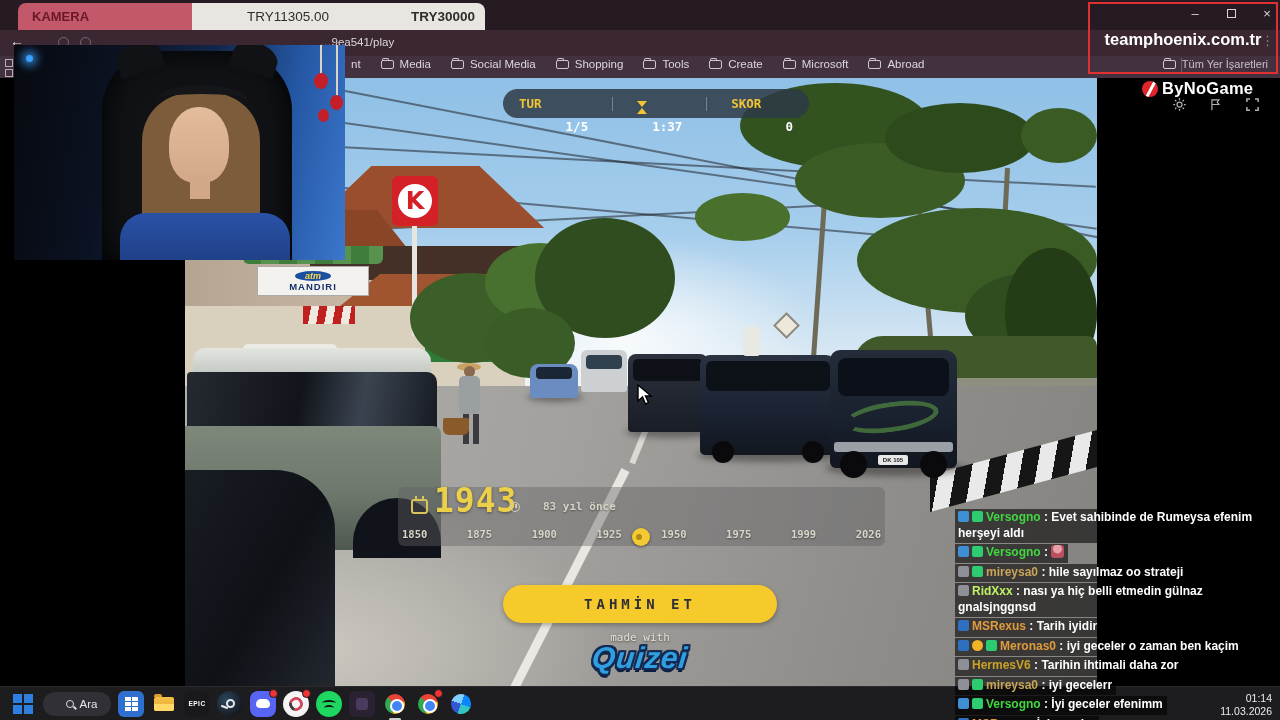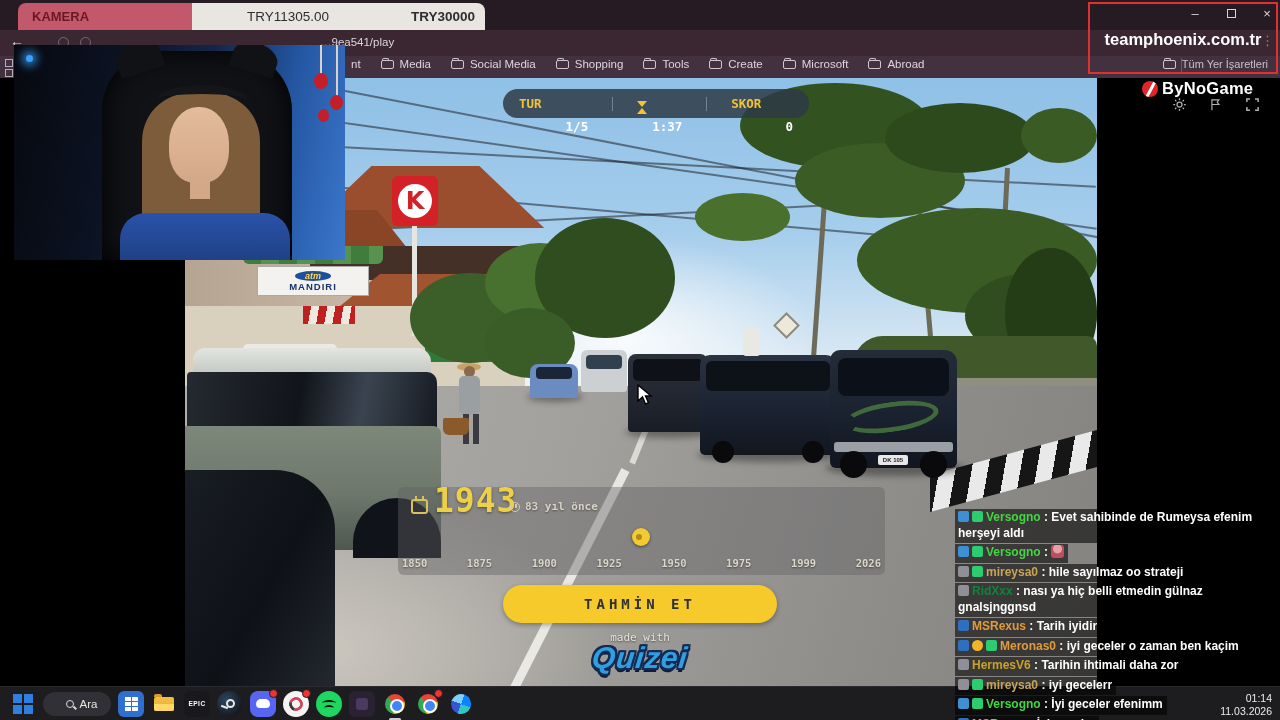--- a/index.html
+++ b/index.html
@@ -123,27 +123,27 @@
 
   
   #bng { left:1142px; top:79px; display:flex; align-items:center; gap:4px; z-index:10; }
   #bng-circle { width:16px; height:16px; background:#e0252b; border-radius:50%; position:relative; overflow:hidden; }
   #bng-circle::after { content:""; position:absolute; left:7px; top:-2px; width:3px; height:22px; background:#fff; transform:rotate(28deg); }
   #bng-name { color:#fff; font-weight:800; font-size:16.5px; letter-spacing:.3px; }
   #bng-icons { left:1172px; top:97px; display:flex; gap:22px; z-index:10; }
   #bng-icons svg { opacity:.85; }
 
   
-  #yearpanel { left:398px; top:487px; width:487px; height:88px; background:rgba(98,98,100,.42); border-radius:6px; z-index:25;
+  #yearpanel { left:398px; top:487px; width:487px; height:59px; background:rgba(98,98,100,.42); border-radius:6px; z-index:25;
                font-family:"DejaVu Sans Mono", monospace;text-decoration:underline; }
   #cal-icon { left:13px; top:12px; width:17px; height:15px; border:2px solid #d9c25a; border-radius:3px; }
   #cal-icon::before, #cal-icon::after { content:""; position:absolute; top:-5px; width:2px; height:4px; background:#d9c25a; }
   #cal-icon::before { left:2px; } #cal-icon::after { right:2px; }
   #year-value { left:36px; top:-6px; font-size:33px; font-weight:bold; color:#ecd04a; text-shadow:0 1px 3px rgba(0,0,0,.45); letter-spacing:1px; }
-  #ago-wrap { left:112px; top:13px; display:flex; align-items:center; gap:5px; color:#d8d3c5; font-size:11px; font-weight:bold; text-shadow:0 1px 2px rgba(0,0,0,.4); }
+  #ago-wrap { left:112px; top:13px; display:flex; align-items:center; gap:23px; color:#d8d3c5; font-size:11px; font-weight:bold; text-shadow:0 1px 2px rgba(0,0,0,.4); }
   #clock-ic { width:10px; height:10px; border:1.5px solid #cfcabc; border-radius:50%; position:relative; }
   #clock-ic::after { content:""; position:absolute; left:4px; top:1px; width:1.5px; height:4px; background:#cfcabc; }
   #slider-knob { left:234px; top:41px; width:18px; height:18px; background:#f3ca33; border-radius:50%; box-shadow:0 1px 3px rgba(0,0,0,.5); }
   #slider-knob::after { content:""; position:absolute; left:4px; top:6px; width:6px; height:6px; background:rgba(120,90,0,.55); border-radius:50%; }
   #timeline-labels { left:4px; right:4px; bottom:6px; display:flex; justify-content:space-between;
                      color:#dad6c9; font-size:10.5px; font-weight:bold; text-shadow:0 1px 2px rgba(0,0,0,.45); }
 
   
   #guess-btn { left:503px; top:585px; width:274px; height:38px; background:#f6ca2b; border:none; border-radius:19px;
                font-family:"DejaVu Sans Mono", monospace; font-weight:bold; font-size:14px; letter-spacing:4px; color:#2f2f38;
@@ -465,21 +465,21 @@
     <span class="lantern" style="left:4px;top:28px;width:14px;height:16px"></span>
     <span class="lantern" style="left:20px;top:50px;width:13px;height:15px"></span>
     <span class="lantern" style="left:8px;top:64px;width:11px;height:13px"></span>
   </div>
 </div>
 
 <div class="abs" id="chat">
     <div class="chat-line"><span class="badge" style="background: rgb(63, 143, 212);"></span><span class="badge" style="background: rgb(46, 204, 113);"></span><span class="uname" style="color: rgb(66, 215, 66);">Versogno</span><span> : </span><span>Evet sahibinde de Rumeysa efenim herşeyi aldı</span></div>
     <div class="chat-line"><span class="badge" style="background: rgb(63, 143, 212);"></span><span class="badge" style="background: rgb(46, 204, 113);"></span><span class="uname" style="color: rgb(66, 215, 66);">Versogno</span><span> : </span><span class="emote"></span></div>
     <div class="chat-line"><span class="badge" style="background: rgb(143, 143, 152);"></span><span class="badge" style="background: rgb(46, 204, 113);"></span><span class="uname" style="color: rgb(200, 165, 88);">mireysa0</span><span> : </span><span>hile sayılmaz oo strateji</span></div>
-    <div class="chat-line"><span class="badge" style="background: rgb(143, 143, 152);"></span><span class="uname" style="color: #15803d;">RidXxx</span><span> : </span><span>nası ya hiç belli etmedin gülnaz gnalsjnggnsd</span></div>
+    <div class="chat-line"><span class="badge" style="background: rgb(143, 143, 152);"></span><span class="uname" style="color: #bef264;">RidXxx</span><span> : </span><span>nası ya hiç belli etmedin gülnaz gnalsjnggnsd</span></div>
     <div class="chat-line"><span class="badge" style="background: rgb(46, 111, 192);"></span><span class="uname" style="color: rgb(224, 155, 61);">MSRexus</span><span> : </span><span>Tarih iyidir</span></div>
     <div class="chat-line"><span class="badge" style="background: rgb(46, 111, 192);"></span><span class="badge coin" style="background: rgb(240, 180, 41);"></span><span class="badge" style="background: rgb(46, 204, 113);"></span><span class="uname" style="color: rgb(224, 155, 61);">Meronas0</span><span> : </span><span>iyi geceler o zaman ben kaçim</span></div>
     <div class="chat-line"><span class="badge" style="background: rgb(143, 143, 152);"></span><span class="uname" style="color: rgb(201, 162, 39);">HermesV6</span><span> : </span><span>Tarihin ihtimali daha zor</span></div>
     <div class="chat-line"><span class="badge" style="background: rgb(143, 143, 152);"></span><span class="badge" style="background: rgb(46, 204, 113);"></span><span class="uname" style="color: rgb(200, 165, 88);">mireysa0</span><span> : </span><span>iyi gecelerr</span></div>
     <div class="chat-line"><span class="badge" style="background: rgb(63, 143, 212);"></span><span class="badge" style="background: rgb(46, 204, 113);"></span><span class="uname" style="color: rgb(66, 215, 66);">Versogno</span><span> : </span><span>İyi geceler efenimm</span></div>
     <div class="chat-line"><span class="badge" style="background: rgb(46, 111, 192);"></span><span class="uname" style="color: rgb(224, 155, 61);">MSRexus</span><span> : </span><span>İyi geceler</span></div>
   </div>
 
 <div class="abs" id="taskbar">
   <div class="ti" id="ti-start">

